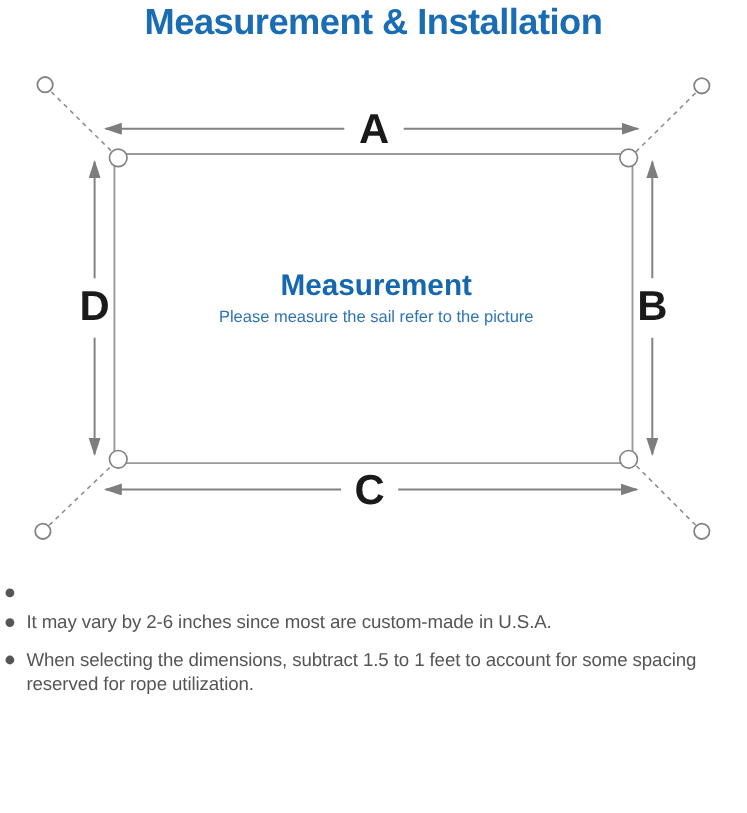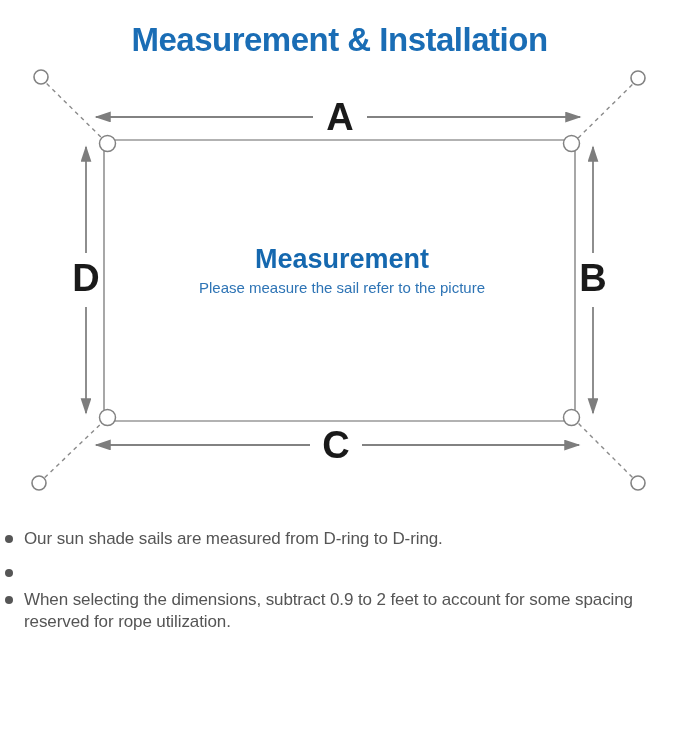--- a/index.html
+++ b/index.html
@@ -11,21 +11,20 @@
     overflow:hidden;
   }
   .page-title{
     position:absolute;
     top:1px;left:0;width:679px;
     text-align:center;
     font-size:33px;
     font-weight:bold;
     letter-spacing:-0.5px;
     color:#1a6db5;
-    margin-top:20px;
   }
   .diagram{
     position:absolute;
     top:55px;left:0;
   }
   .notes{
     position:absolute;
     top:528px;left:0;
     width:672px;
   }
@@ -106,22 +105,22 @@
     <text x="593" y="236">B</text>
   </g>
 
   <text x="342" y="213" font-family="Liberation Sans, sans-serif" font-weight="bold" font-size="27" fill="#1568af" text-anchor="middle">Measurement</text>
   <text x="342" y="238" font-family="Liberation Sans, sans-serif" font-size="15" fill="#2e74b5" text-anchor="middle">Please measure the sail refer to the picture</text>
 </svg>
 
 <div class="notes">
   <div class="note">
     <span class="dot"></span>
-    <span class="note-text">Our sun shade sails are measured from D-ring to D-ring.</span>
   </div>
   <div class="note">
     <span class="dot"></span>
+    <span class="note-text">It may vary by 2-6 inches since most are custom-made in U.S.A.</span>
   </div>
   <div class="note">
     <span class="dot"></span>
-    <span class="note-text">When selecting the dimensions, subtract 0.9 to 2 feet to account for some spacing reserved for rope utilization.</span>
+    <span class="note-text">When selecting the dimensions, subtract 1.5 to 1 feet to account for some spacing reserved for rope utilization.</span>
   </div>
 </div>
 
 </body></html>

